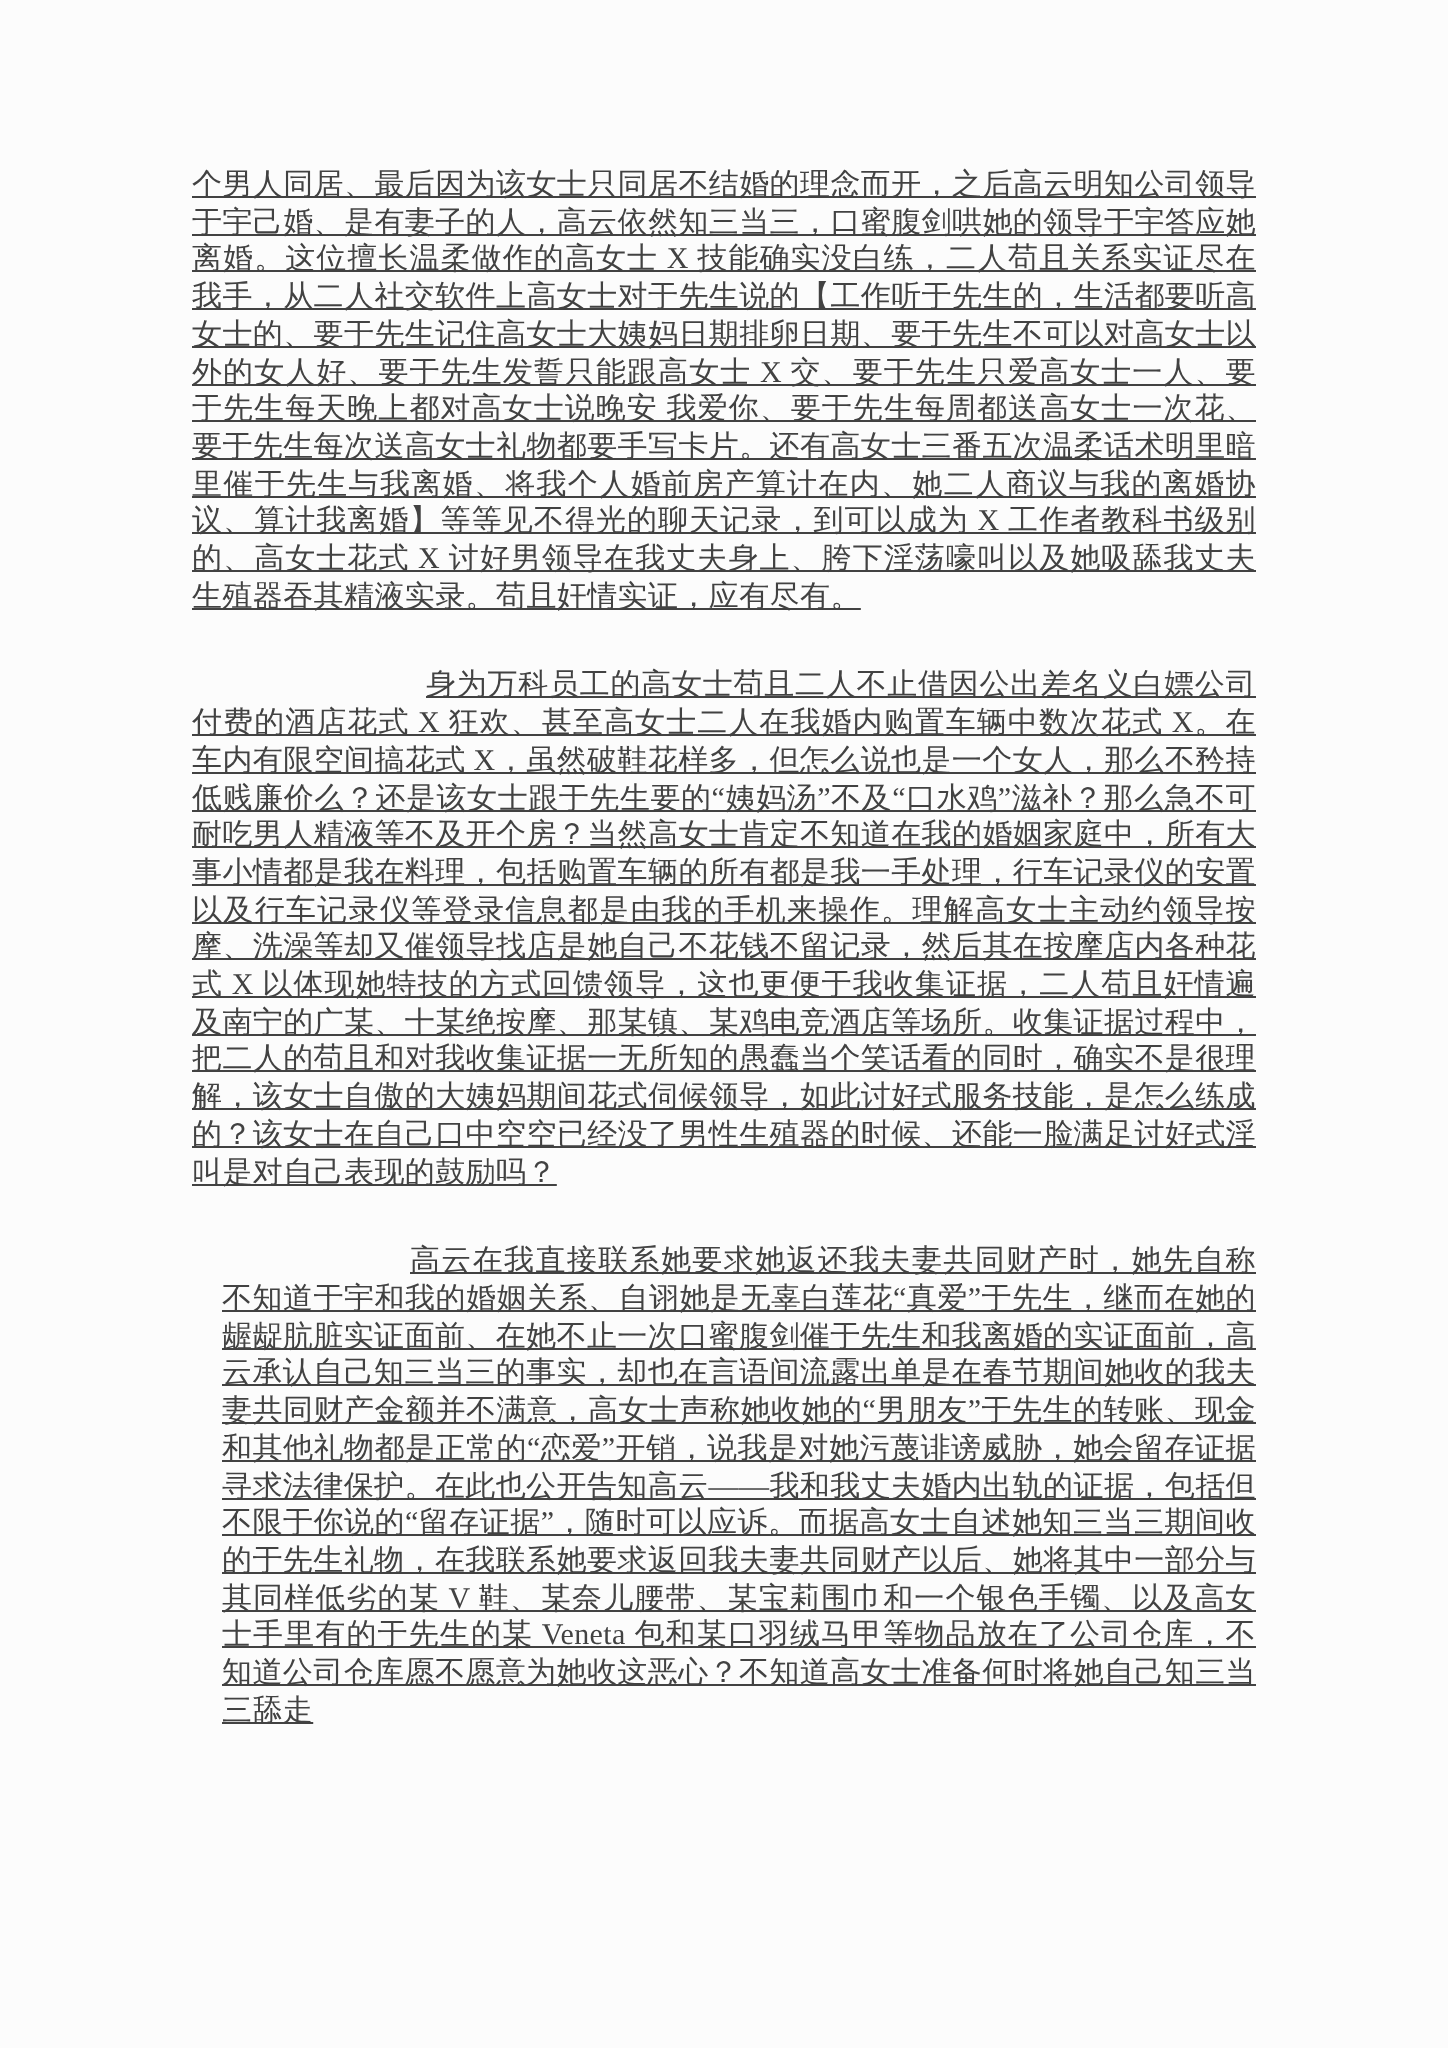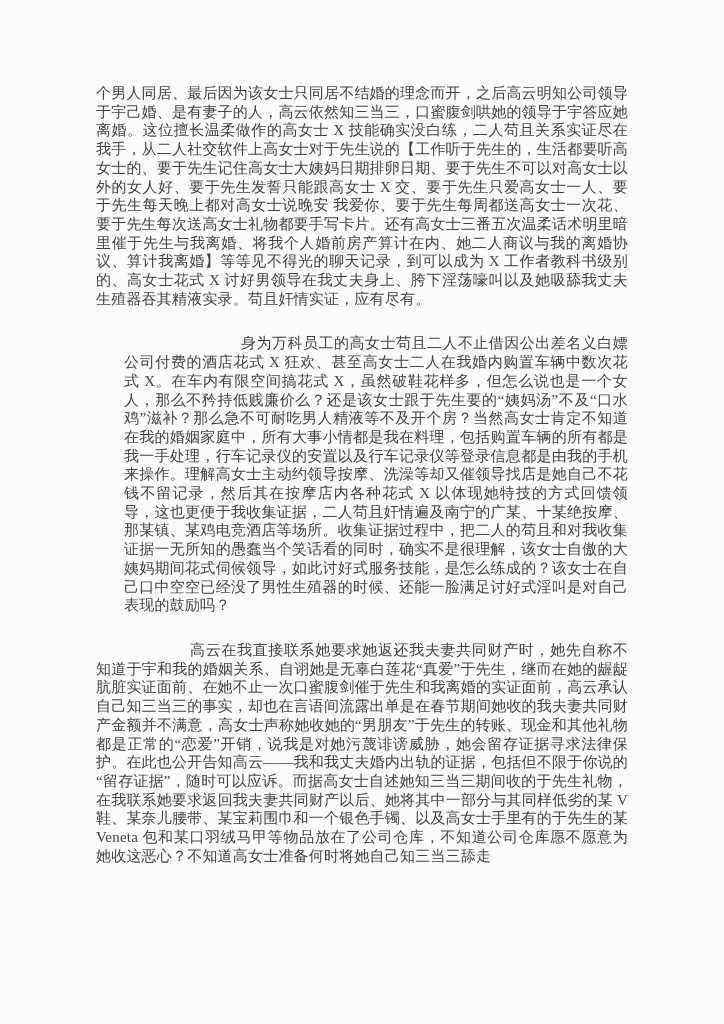--- a/index.html
+++ b/index.html
@@ -13,35 +13,36 @@
     overflow: hidden;
     font-family: "Liberation Serif", "DejaVu Serif", serif;
   }
   .page {
     box-sizing: border-box;
     width: 724px;
     height: 1024px;
     padding: 84px 96px 0 96px;
     background: #fcfcfc;
     color: #424242;
+    text-decoration: underline;
   }
   .para {
     margin: 0 0 26px 0;
     font-size: 15px;
     line-height: 18.7px;
     text-align: justify;
     letter-spacing: 0.2px;
     word-break: break-all;
   }
   .indent-8 {
     text-indent: 117px;
-    margin-left: 28px;
   }
   .indent-6 {
     text-indent: 94px;
+    margin-left: 15px;
   }
 </style>
 </head>
 <body>
 
 <div class="page">
   <p class="para">个男人同居、最后因为该女士只同居不结婚的理念而开，之后高云明知公司领导于宇己婚、是有妻子的人，高云依然知三当三，口蜜腹剑哄她的领导于宇答应她离婚。这位擅长温柔做作的高女士 X 技能确实没白练，二人苟且关系实证尽在我手，从二人社交软件上高女士对于先生说的【工作听于先生的，生活都要听高女士的、要于先生记住高女士大姨妈日期排卵日期、要于先生不可以对高女士以外的女人好、要于先生发誓只能跟高女士 X 交、要于先生只爱高女士一人、要于先生每天晚上都对高女士说晚安 我爱你、要于先生每周都送高女士一次花、要于先生每次送高女士礼物都要手写卡片。还有高女士三番五次温柔话术明里暗里催于先生与我离婚、将我个人婚前房产算计在内、她二人商议与我的离婚协议、算计我离婚】等等见不得光的聊天记录，到可以成为 X 工作者教科书级别的、高女士花式 X 讨好男领导在我丈夫身上、胯下淫荡嚎叫以及她吸舔我丈夫生殖器吞其精液实录。苟且奸情实证，应有尽有。</p>
   <p class="para indent-8">身为万科员工的高女士苟且二人不止借因公出差名义白嫖公司付费的酒店花式 X 狂欢、甚至高女士二人在我婚内购置车辆中数次花式 X。在车内有限空间搞花式 X，虽然破鞋花样多，但怎么说也是一个女人，那么不矜持低贱廉价么？还是该女士跟于先生要的“姨妈汤”不及“口水鸡”滋补？那么急不可耐吃男人精液等不及开个房？当然高女士肯定不知道在我的婚姻家庭中，所有大事小情都是我在料理，包括购置车辆的所有都是我一手处理，行车记录仪的安置以及行车记录仪等登录信息都是由我的手机来操作。理解高女士主动约领导按摩、洗澡等却又催领导找店是她自己不花钱不留记录，然后其在按摩店内各种花式 X 以体现她特技的方式回馈领导，这也更便于我收集证据，二人苟且奸情遍及南宁的广某、十某绝按摩、那某镇、某鸡电竞酒店等场所。收集证据过程中，把二人的苟且和对我收集证据一无所知的愚蠢当个笑话看的同时，确实不是很理解，该女士自傲的大姨妈期间花式伺候领导，如此讨好式服务技能，是怎么练成的？该女士在自己口中空空已经没了男性生殖器的时候、还能一脸满足讨好式淫叫是对自己表现的鼓励吗？</p>
   <p class="para indent-6">高云在我直接联系她要求她返还我夫妻共同财产时，她先自称不知道于宇和我的婚姻关系、自诩她是无辜白莲花“真爱”于先生，继而在她的龌龊肮脏实证面前、在她不止一次口蜜腹剑催于先生和我离婚的实证面前，高云承认自己知三当三的事实，却也在言语间流露出单是在春节期间她收的我夫妻共同财产金额并不满意，高女士声称她收她的“男朋友”于先生的转账、现金和其他礼物都是正常的“恋爱”开销，说我是对她污蔑诽谤威胁，她会留存证据寻求法律保护。在此也公开告知高云——我和我丈夫婚内出轨的证据，包括但不限于你说的“留存证据”，随时可以应诉。而据高女士自述她知三当三期间收的于先生礼物，在我联系她要求返回我夫妻共同财产以后、她将其中一部分与其同样低劣的某 V 鞋、某奈儿腰带、某宝莉围巾和一个银色手镯、以及高女士手里有的于先生的某 Veneta 包和某口羽绒马甲等物品放在了公司仓库，不知道公司仓库愿不愿意为她收这恶心？不知道高女士准备何时将她自己知三当三舔走</p>
 </div>

